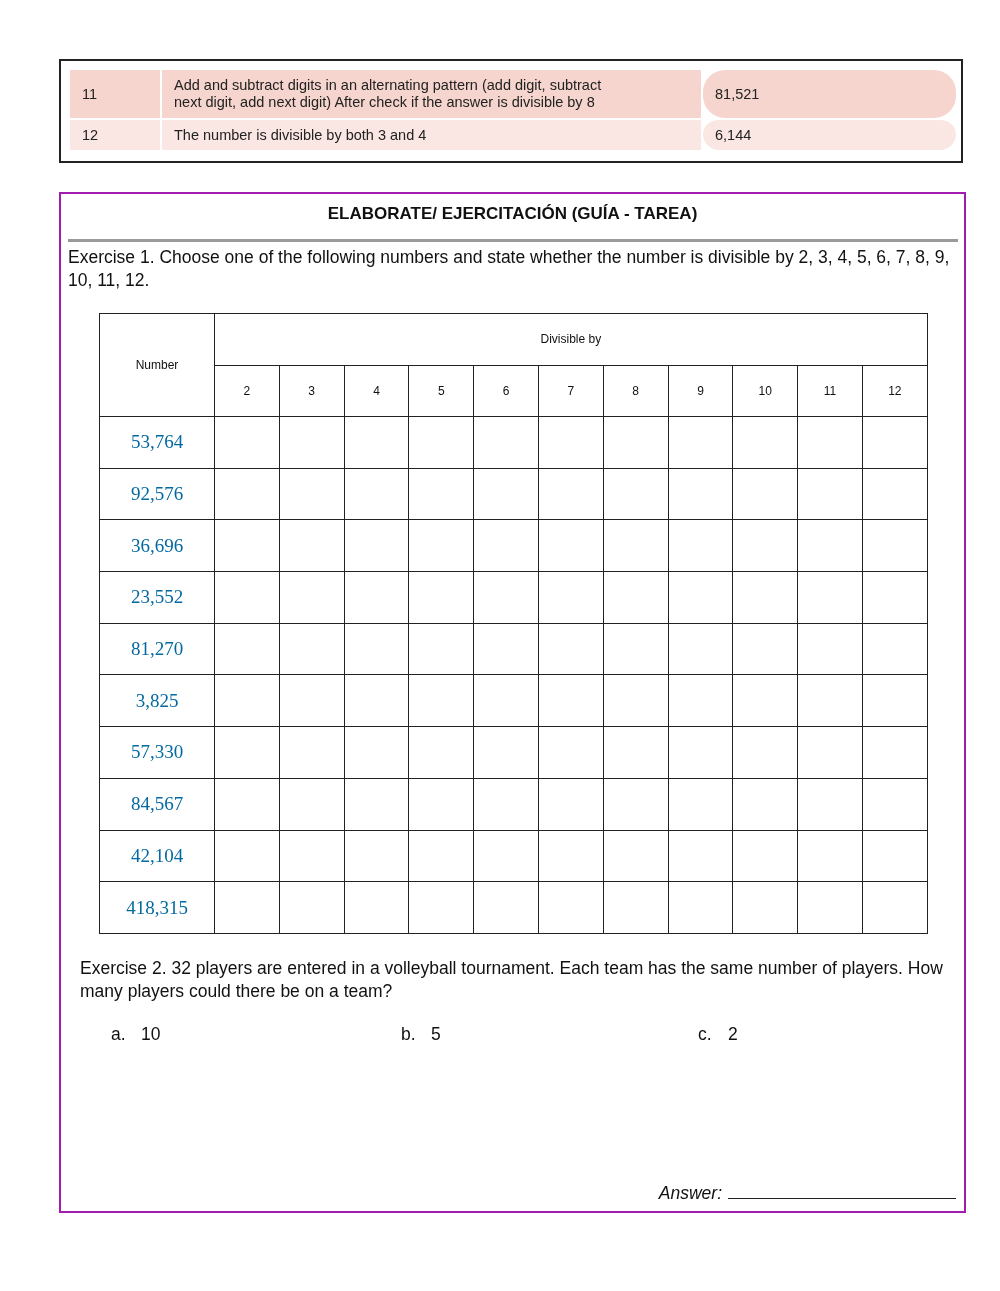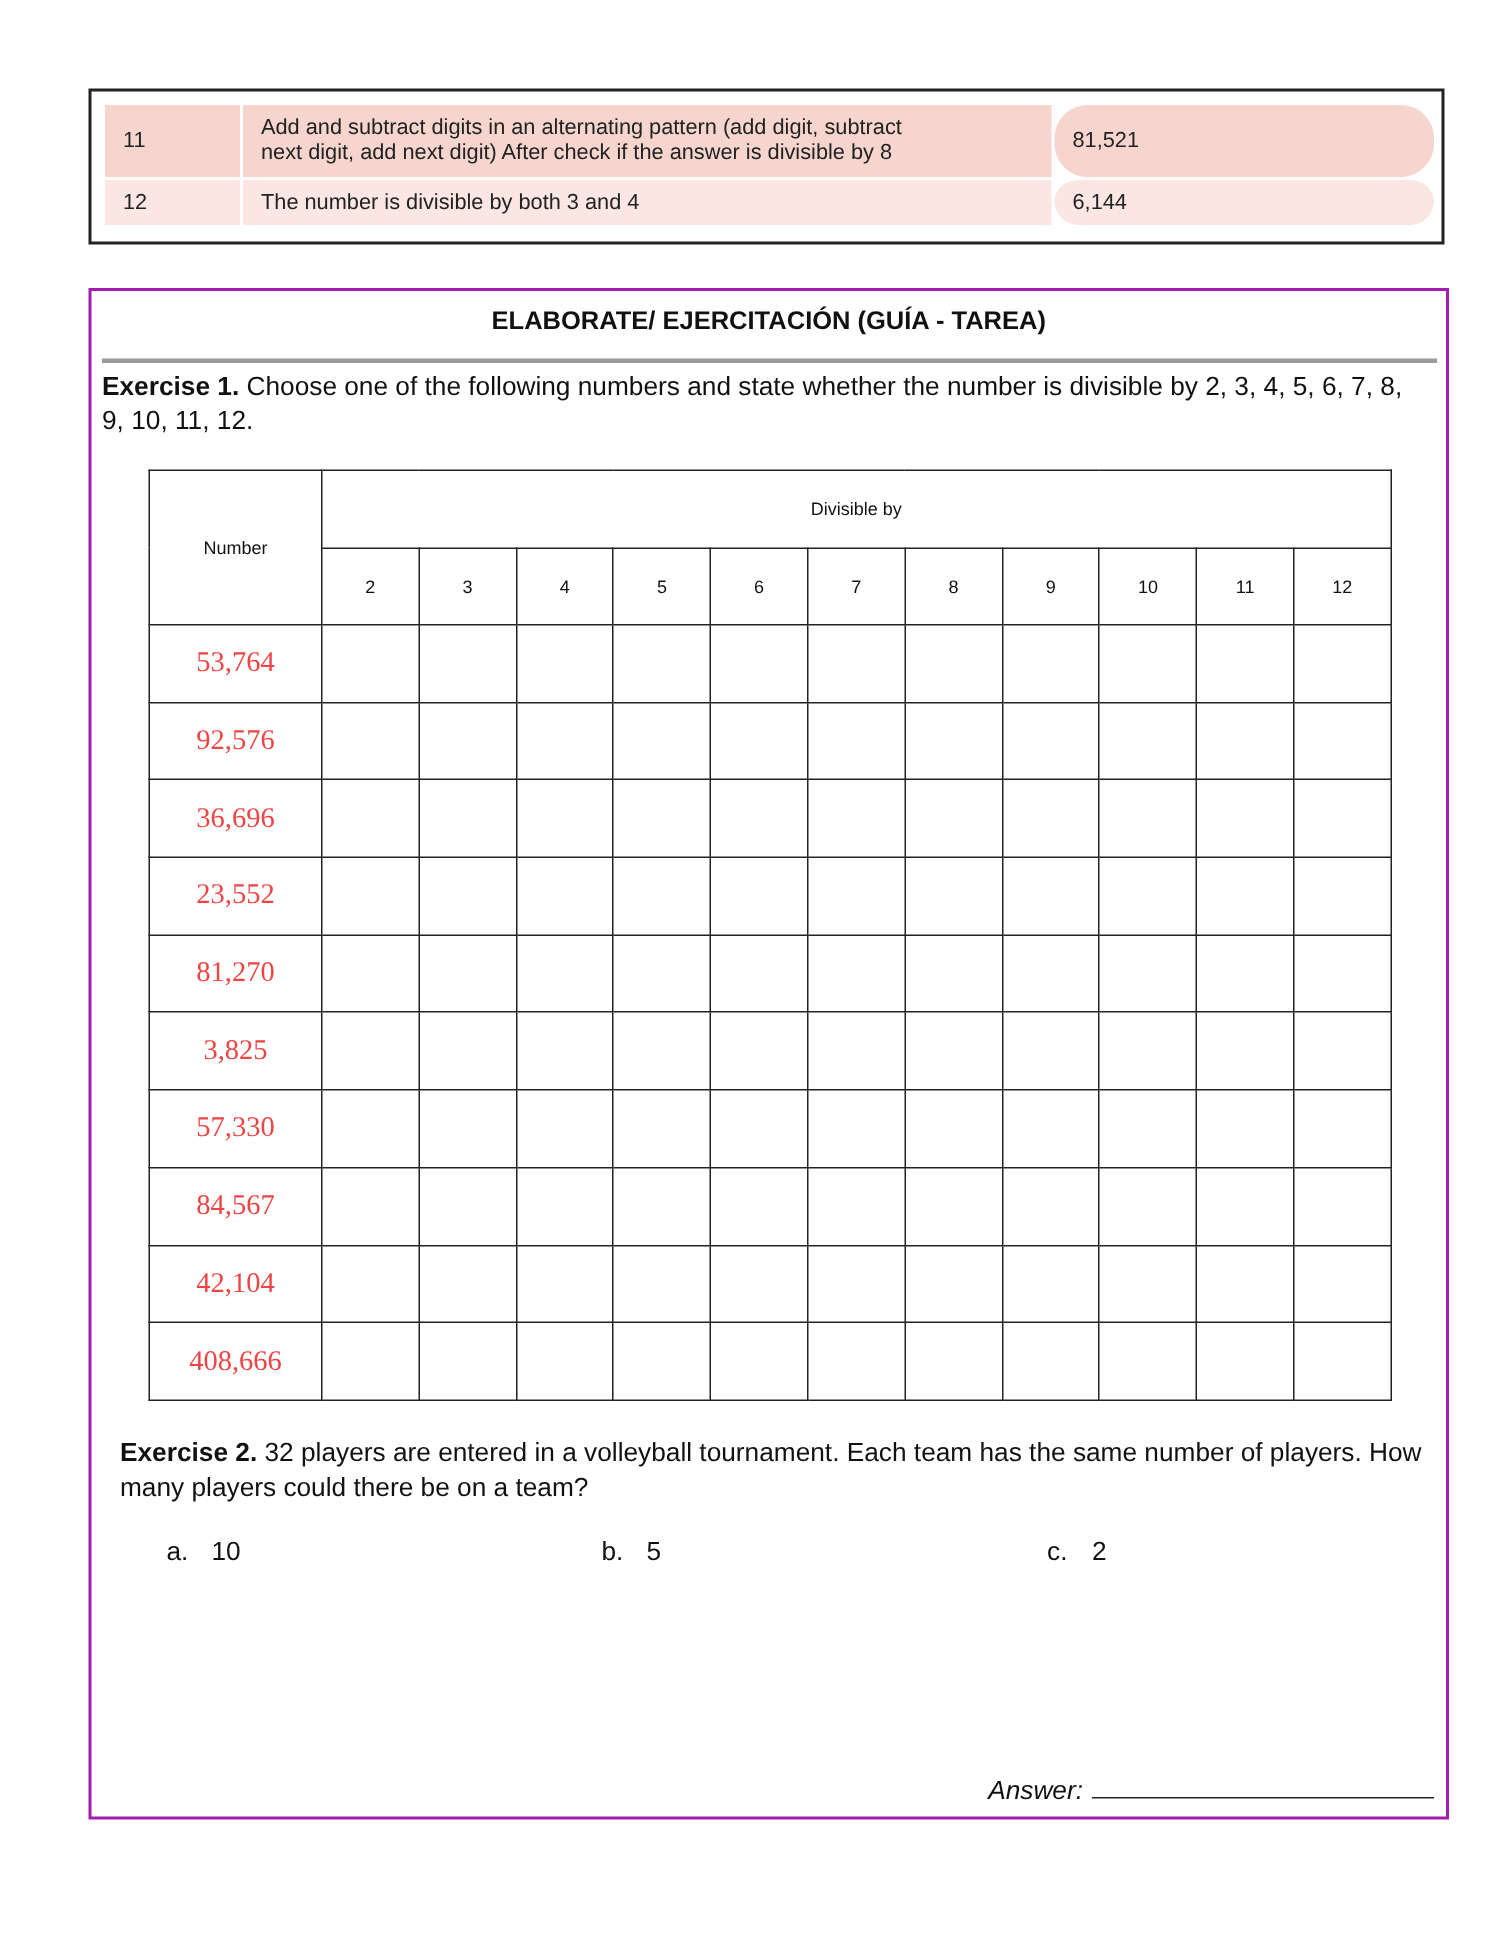--- a/index.html
+++ b/index.html
@@ -22,31 +22,31 @@
       border: 2px solid #a21caf; box-sizing: border-box;
     }
     .section-title {
       position: absolute; left: 0; right: 0; top: 10px; text-align: center;
       font-weight: bold; font-size: 17px;
     }
     .title-rule { position: absolute; left: 7px; right: 6px; top: 45px; height: 3px; background: #9a9a9a; }
     .ex1 {
       position: absolute; left: 7px; right: 10px; top: 52px; font-size: 17.5px; line-height: 23px;
     }
-    .ex-label { font-weight: bold; }
+    .ex-label { font-weight: normal; }
 
     .div-table {
       position: absolute; left: 38px; top: 119px; border-collapse: collapse;
     }
     .div-table td, .div-table th { border: 1px solid #222; padding: 0; text-align: center; }
     .div-table th { font-weight: normal; font-size: 12px; }
     .th-number { width: 114px; height: 102px; }
     .th-group { height: 50px; }
     .th-div { width: 63.8px; height: 50px; }
-    .cell-num { font-family: "Liberation Serif", serif; font-size: 19px; height: 50.7px; color: #ef4444; }
+    .cell-num { font-family: "Liberation Serif", serif; font-size: 19px; height: 50.7px; color: #0369a1; }
     .cell-blank { width: 63.8px; }
 
     .ex2 {
       position: absolute; left: 7px; right: 10px; top: 763px; font-size: 17.5px; line-height: 23px; margin-left: 12px;
     }
     .options { position: absolute; left: 0; right: 0; top: 830px; font-size: 17.5px; }
     .opt { position: absolute; }
     .opt-a { left: 50px; }
     .opt-b { left: 340px; }
     .opt-c { left: 637px; }
@@ -224,21 +224,21 @@
           <td class="cell-blank"></td>
           <td class="cell-blank"></td>
           <td class="cell-blank"></td>
           <td class="cell-blank"></td>
           <td class="cell-blank"></td>
           <td class="cell-blank"></td>
           <td class="cell-blank"></td>
           <td class="cell-blank"></td>
         </tr>
         <tr>
-          <td class="cell-num">408,666</td>
+          <td class="cell-num">418,315</td>
           <td class="cell-blank"></td>
           <td class="cell-blank"></td>
           <td class="cell-blank"></td>
           <td class="cell-blank"></td>
           <td class="cell-blank"></td>
           <td class="cell-blank"></td>
           <td class="cell-blank"></td>
           <td class="cell-blank"></td>
           <td class="cell-blank"></td>
           <td class="cell-blank"></td>

